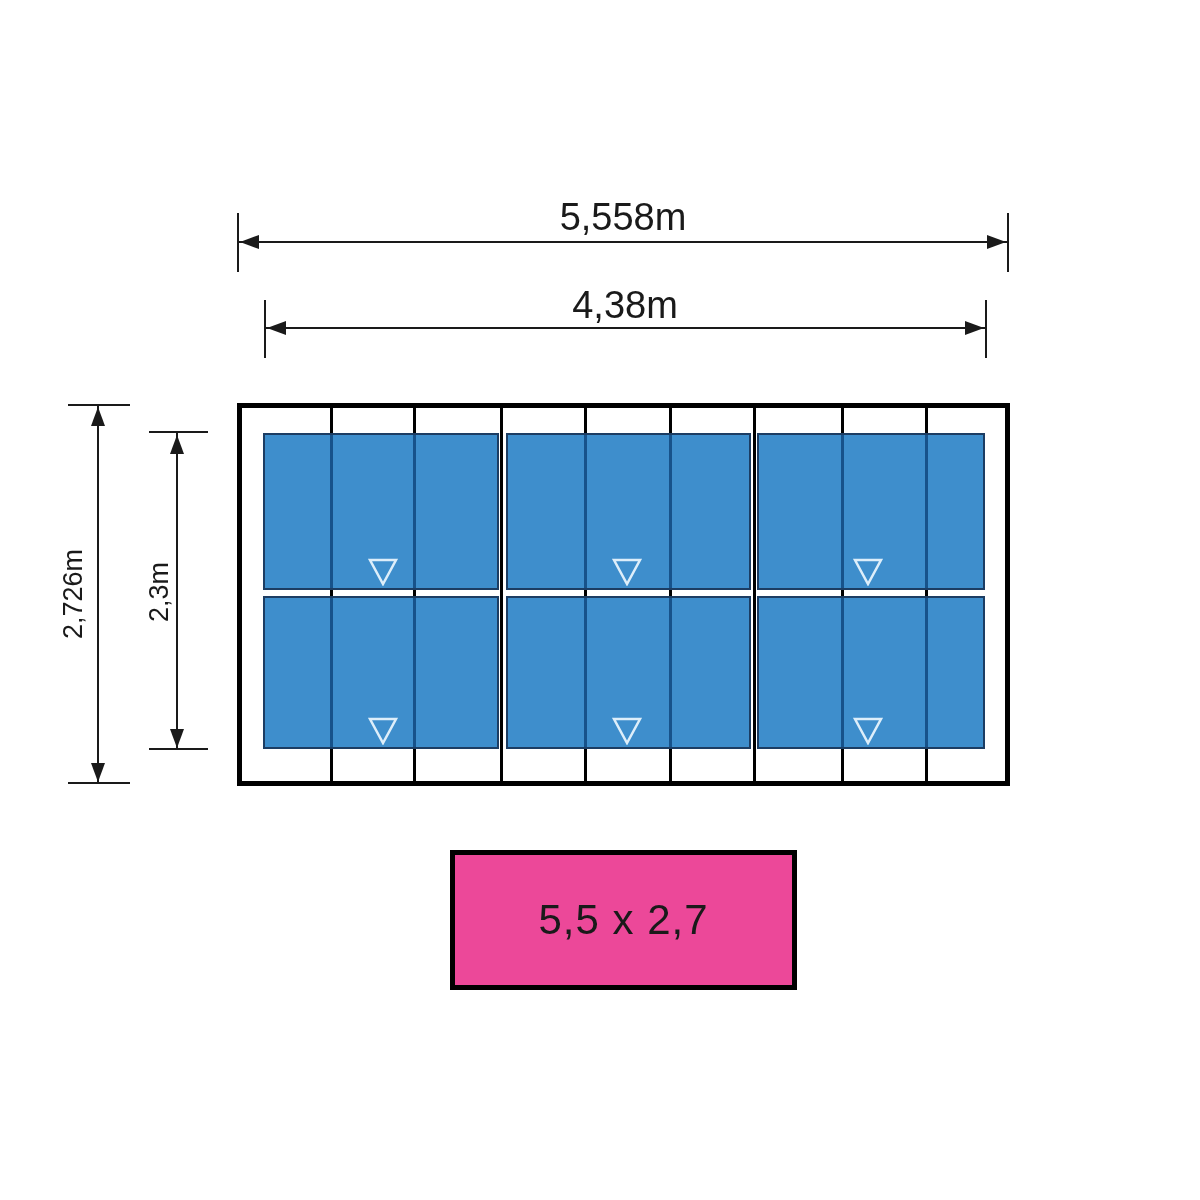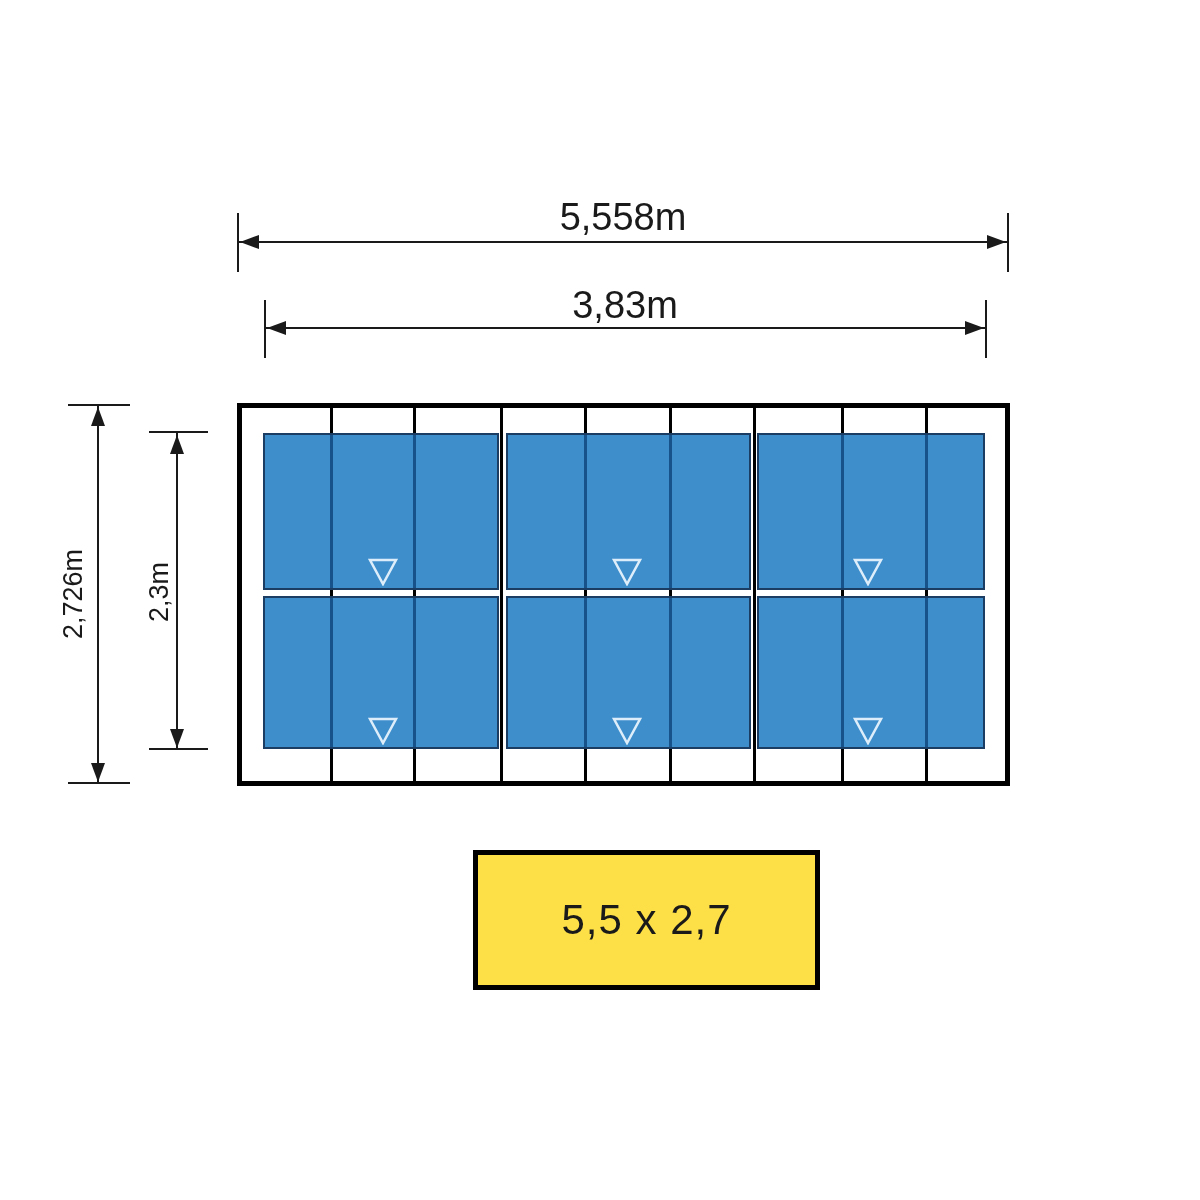--- a/index.html
+++ b/index.html
@@ -35,41 +35,41 @@
   .rafter{position:absolute;top:406px;height:377px;width:3px;background:var(--frame);}
   .panel{
     position:absolute;background:var(--panel-fill);
     border:2px solid var(--panel-border);box-sizing:border-box;
   }
   .panel-rafter{position:absolute;top:0;bottom:0;width:3px;background:var(--panel-rafter);}
   .marker{position:absolute;bottom:2px;width:32px;height:28px;}
   
   #caption-box{
     position:absolute;left:450px;top:850px;width:347px;height:140px;
-    border:5px solid var(--frame);box-sizing:border-box;background:#fde047;
-    display:flex;align-items:center;justify-content:center;margin-left:23px;
+    border:5px solid var(--frame);box-sizing:border-box;background:#ec4899;
+    display:flex;align-items:center;justify-content:center;
   }
   #caption-box .caption-text{font-size:42px;color:var(--line);letter-spacing:1px;}
 </style>
 </head>
 <body>
 
 <div id="app">
 
   <div>
     <div class="dim-label" style="left:268px;top:196px;width:710px;">5,558m</div>
     <div class="dim-line-h" style="left:238px;top:241px;width:770px;"></div>
     <div class="arrow arrow-left" style="left:240px;top:235px;"></div>
     <div class="arrow arrow-right" style="left:987px;top:235px;"></div>
     <div class="tick-v" style="left:237px;top:213px;height:59px;"></div>
     <div class="tick-v" style="left:1007px;top:213px;height:59px;"></div>
   </div>
 
   <div>
-    <div class="dim-label" style="left:290px;top:284px;width:670px;">3,83m</div>
+    <div class="dim-label" style="left:290px;top:284px;width:670px;">4,38m</div>
     <div class="dim-line-h" style="left:265px;top:327px;width:721px;"></div>
     <div class="arrow arrow-left" style="left:267px;top:321px;"></div>
     <div class="arrow arrow-right" style="left:965px;top:321px;"></div>
     <div class="tick-v" style="left:264px;top:300px;height:58px;"></div>
     <div class="tick-v" style="left:985px;top:300px;height:58px;"></div>
   </div>
 
   <div>
     <div class="dim-label dim-label-rot" style="left:3px;top:578px;width:140px;height:32px;line-height:32px;">2,726m</div>
     <div class="dim-line-v" style="left:97px;top:405px;height:379px;"></div>

